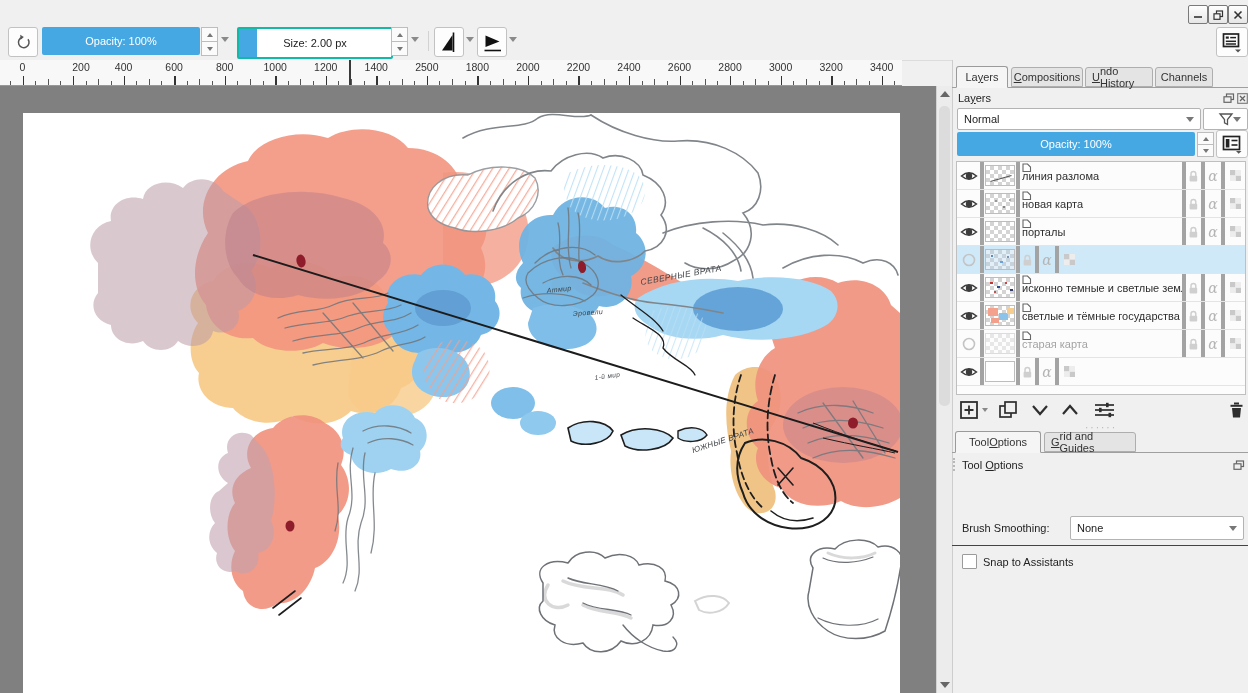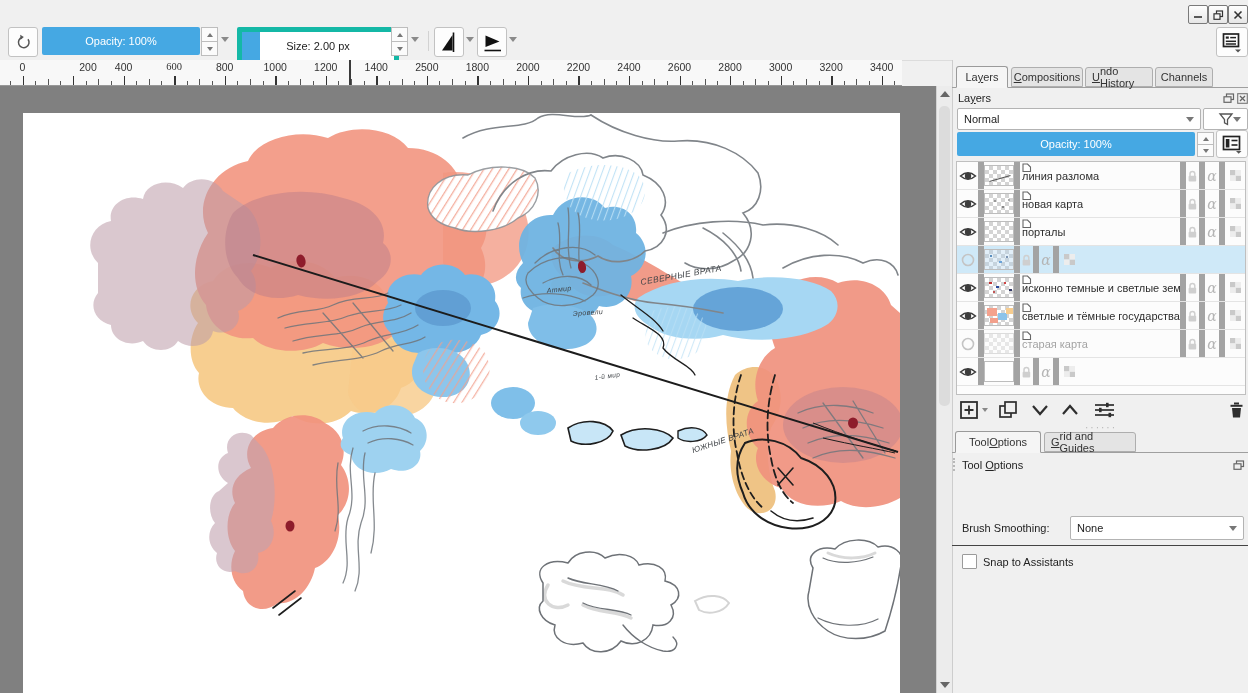--- a/index.html
+++ b/index.html
@@ -9,21 +9,21 @@
   
   #titlebar{left:0;top:0;width:1248px;height:26px;background:#f0f0f0}
   .winbtn{position:absolute;top:5px;width:18px;height:17px;border:1px solid #7a7a7a;border-radius:2px;
           background:linear-gradient(#fefefe,#e6e6e6);display:flex;align-items:center;justify-content:center}
   
   #toolbar{left:0;top:26px;width:1248px;height:34px;background:#f0f0f0;border-bottom:1px solid #dcdcdc}
   .tbtn{position:absolute;top:1px;height:28px;border:1px solid #c2c2c2;border-radius:3px;background:#fdfdfd;
         display:flex;align-items:center;justify-content:center}
   .slider{position:absolute;top:1px;height:28px;border-radius:2px;display:flex;align-items:center;justify-content:center;overflow:hidden}
   #opacity-slider{left:42px;width:158px;background:#45a8e3;color:#fff}
-  #size-slider{left:237px;width:152px;background:#fff;border:5px solid #14b8a6;color:#222}
+  #size-slider{left:237px;width:152px;background:#fff;border:2px solid #14b8a6;color:#222}
   #size-fill{position:absolute;left:0;top:0;width:18px;height:28px;background:#45a8e3}
   #size-slider span{position:relative;z-index:2}
   .spin{position:absolute;top:1px;width:16px;height:28px}
   .spin .sb{position:absolute;left:0;width:15px;height:13px;border:1px solid #bdbdbd;background:#fbfbfb;display:flex;align-items:center;justify-content:center}
   .sb.up{top:0}.sb.dn{top:14px}
   .tri-up{width:0;height:0;border-left:3.5px solid transparent;border-right:3.5px solid transparent;border-bottom:4px solid #777}
   .tri-dn{width:0;height:0;border-left:3.5px solid transparent;border-right:3.5px solid transparent;border-top:4px solid #777}
   .drop{position:absolute;top:11px;width:0;height:0;border-left:4px solid transparent;border-right:4px solid transparent;border-top:5px solid #8a8a8a}
   .vsep{position:absolute;top:5px;width:1px;height:20px;background:#d2d2d2}
   
@@ -46,21 +46,21 @@
   .u{text-decoration:underline}
   .docker-icon{position:absolute;width:13px;height:12px;display:flex;align-items:center;justify-content:center}
   .dd{position:absolute;border:1px solid #b3b3b3;border-radius:2px;background:#fff;display:flex;align-items:center}
   .dd .val{padding-left:6px}
   .dd .arr{position:absolute;right:6px;top:50%;margin-top:-2px;width:0;height:0;border-left:4px solid transparent;border-right:4px solid transparent;border-top:5px solid #777}
   #docker-opacity{left:957px;top:132px;width:238px;height:24px;background:#45a8e3;border-radius:2px;color:#fff;display:flex;align-items:center;justify-content:center}
   
   #layer-list{left:956px;top:161px;width:290px;height:234px;background:#fcfcfc;border:1px solid #bfbfbf;box-sizing:border-box;overflow:hidden}
   .layer-row{height:27px;display:flex;align-items:stretch;border-bottom:1px solid #e4e4e4;background:#fcfcfc}
   .layer-row.selected{background:#cfe9f8}
-  .cell{display:flex;align-items:center;justify-content:center;border-right:6px solid #a3a3a3;box-sizing:border-box}
+  .cell{display:flex;align-items:center;justify-content:center;border-right:4px solid #a3a3a3;box-sizing:border-box}
   .cell.eye{width:27px}
   .cell.thumb-cell{width:36px}
   .cell.name-cell{flex:1;justify-content:flex-start;padding-left:2px;position:relative;overflow:hidden}
   .cell.lockc{width:19px}.cell.alphac{width:20px}.cell.inheritc{width:20px;border-right:none}
   .layer-name{font-size:11px;color:#2e2e2e;white-space:nowrap}
   .dimmed .layer-name{color:#a3a3a3}
   .thumb{position:relative;width:30px;height:21px;border:1px solid #bdbdbd;box-sizing:border-box;overflow:hidden;
          background:repeating-conic-gradient(#d4d4d4 0% 25%, #ffffff 0% 50%) 0 0/8px 8px}
   .thumb-white{background:#fff}
   .thumb-checker-faint{opacity:.5}
@@ -167,31 +167,31 @@
 
 <div class="abs" id="ruler">
   <div id="ruler-ticks">
       <div class="tick t1" style="left: 9.865px;"></div>
       <div class="tick t3" style="left: 22.5px;"></div>
       <div class="rlabel" style="left: 22.5px;">0</div>
       <div class="tick t1" style="left: 35.135px;"></div>
       <div class="tick t2" style="left: 47.77px;"></div>
       <div class="tick t1" style="left: 60.405px;"></div>
       <div class="tick t3" style="left: 73.04px;"></div>
-      <div class="rlabel" style="left: 88px;">200</div>
+      <div class="rlabel" style="left: 81px;">200</div>
       <div class="tick t1" style="left: 85.675px;"></div>
       <div class="tick t2" style="left: 98.31px;"></div>
       <div class="tick t1" style="left: 110.945px;"></div>
       <div class="tick t3" style="left: 123.58px;"></div>
       <div class="rlabel" style="left: 123.58px;">400</div>
       <div class="tick t1" style="left: 136.215px;"></div>
       <div class="tick t2" style="left: 148.85px;"></div>
       <div class="tick t1" style="left: 161.485px;"></div>
       <div class="tick t3" style="left: 174.12px;"></div>
-      <div class="rlabel" style="left: 174.12px; font-family: Liberation Serif, serif;">600</div>
+      <div class="rlabel" style="left: 174.12px;">600</div>
       <div class="tick t1" style="left: 186.755px;"></div>
       <div class="tick t2" style="left: 199.39px;"></div>
       <div class="tick t1" style="left: 212.025px;"></div>
       <div class="tick t3" style="left: 224.66px;"></div>
       <div class="rlabel" style="left: 224.66px;">800</div>
       <div class="tick t1" style="left: 237.295px;"></div>
       <div class="tick t2" style="left: 249.93px;"></div>
       <div class="tick t1" style="left: 262.565px;"></div>
       <div class="tick t3" style="left: 275.2px;"></div>
       <div class="rlabel" style="left: 275.2px; text-align: right;">1000</div>

